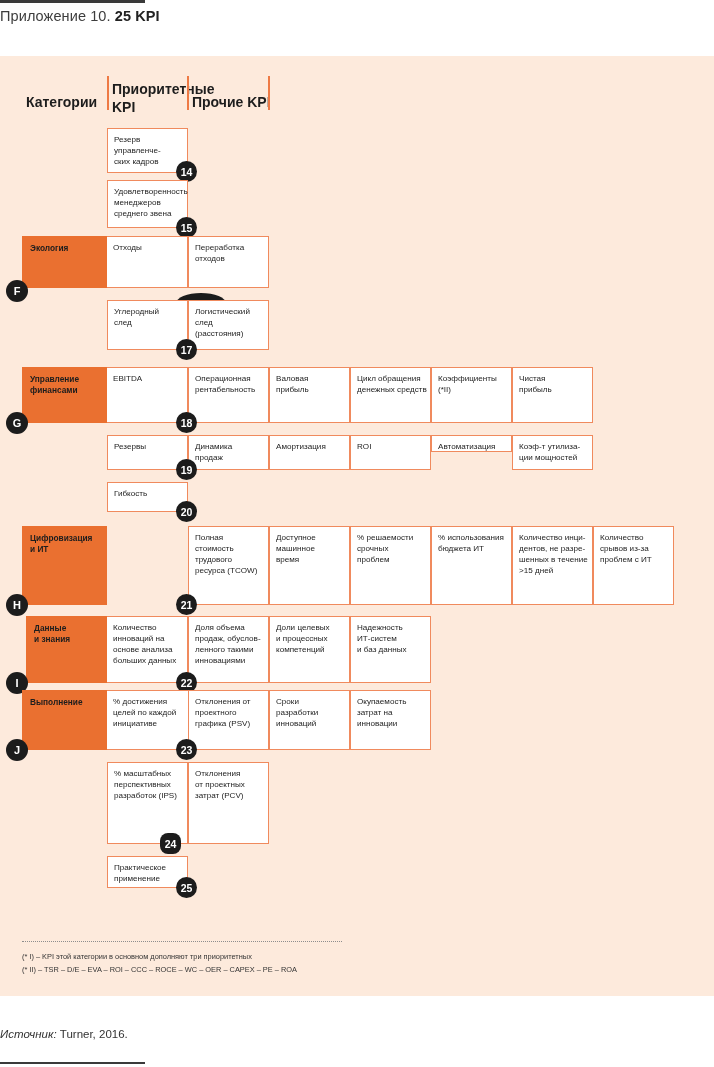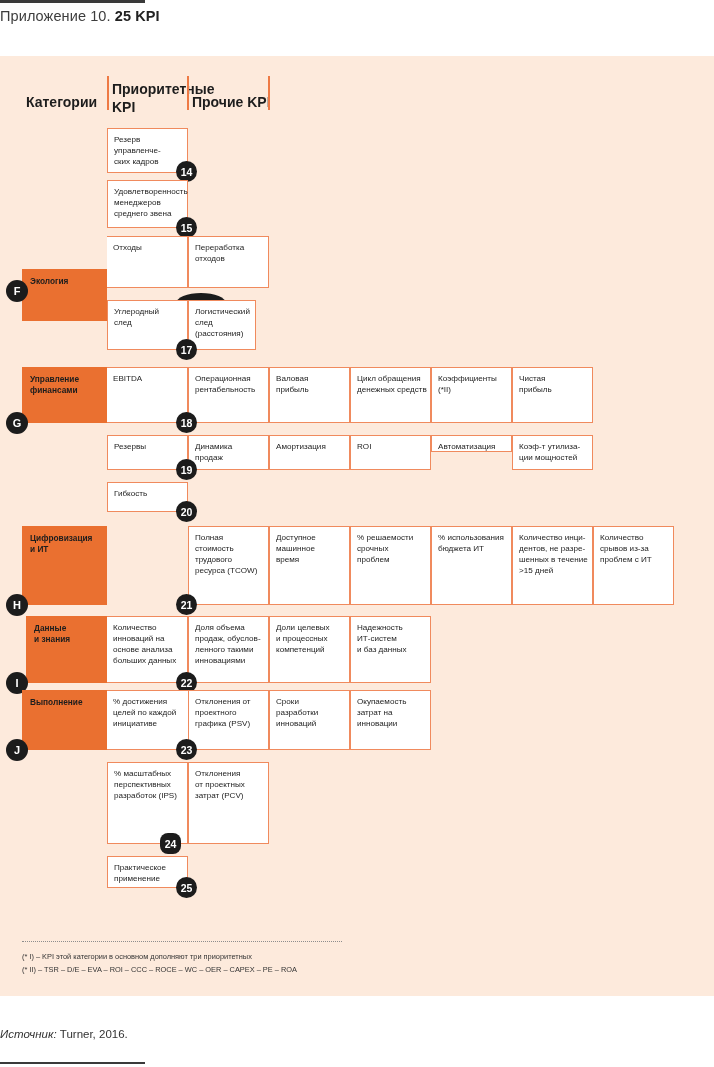--- a/index.html
+++ b/index.html
@@ -98,30 +98,30 @@
   <div class="cell" style="left:107px;top:72px;width:81px;height:45px;white-space:pre;">Резерв
 управленче-
 ских кадров</div>
   <div class="badge-num" style="left:176px;top:105px;">14</div>
 
   <div class="cell" style="left:107px;top:124px;width:81px;height:48px;white-space:pre;">Удовлетворенность
 менеджеров
 среднего звена</div>
   <div class="badge-num" style="left:176px;top:161px;">15</div>
 
-  <div class="cat" style="left:22px;top:180px;width:85px;height:52px;white-space:pre;margin-top:33px;">Экология</div>
+  <div class="cat" style="left:22px;top:180px;width:85px;height:52px;white-space:pre;">Экология</div>
   <div class="badge-letter" style="left:6px;top:224px;">F</div>
   <div class="cell nl" style="left:107px;top:180px;width:81px;height:52px;white-space:pre;">Отходы</div>
   <div class="cell" style="left:188px;top:180px;width:81px;height:52px;white-space:pre;">Переработка
 отходов</div>
   <div class="badge-num" style="left:176px;top:237px;padding-left:29px;">16</div>
 
   <div class="cell" style="left:107px;top:244px;width:81px;height:50px;white-space:pre;">Углеродный
 след</div>
-  <div class="cell" style="left:188px;top:244px;width:68px;height:50px;white-space:pre;">Логистический
+  <div class="cell" style="left:188px;top:244px;width:81px;height:50px;white-space:pre;">Логистический
 след
 (расстояния)</div>
   <div class="badge-num" style="left:176px;top:283px;">17</div>
 
   <div class="cat" style="left:22px;top:311px;width:85px;height:56px;white-space:pre;">Управление
 финансами</div>
   <div class="badge-letter" style="left:6px;top:356px;">G</div>
   <div class="cell nl" style="left:107px;top:311px;width:81px;height:56px;white-space:pre;">EBITDA</div>
   <div class="cell" style="left:188px;top:311px;width:81px;height:56px;white-space:pre;">Операционная
 рентабельность</div>

